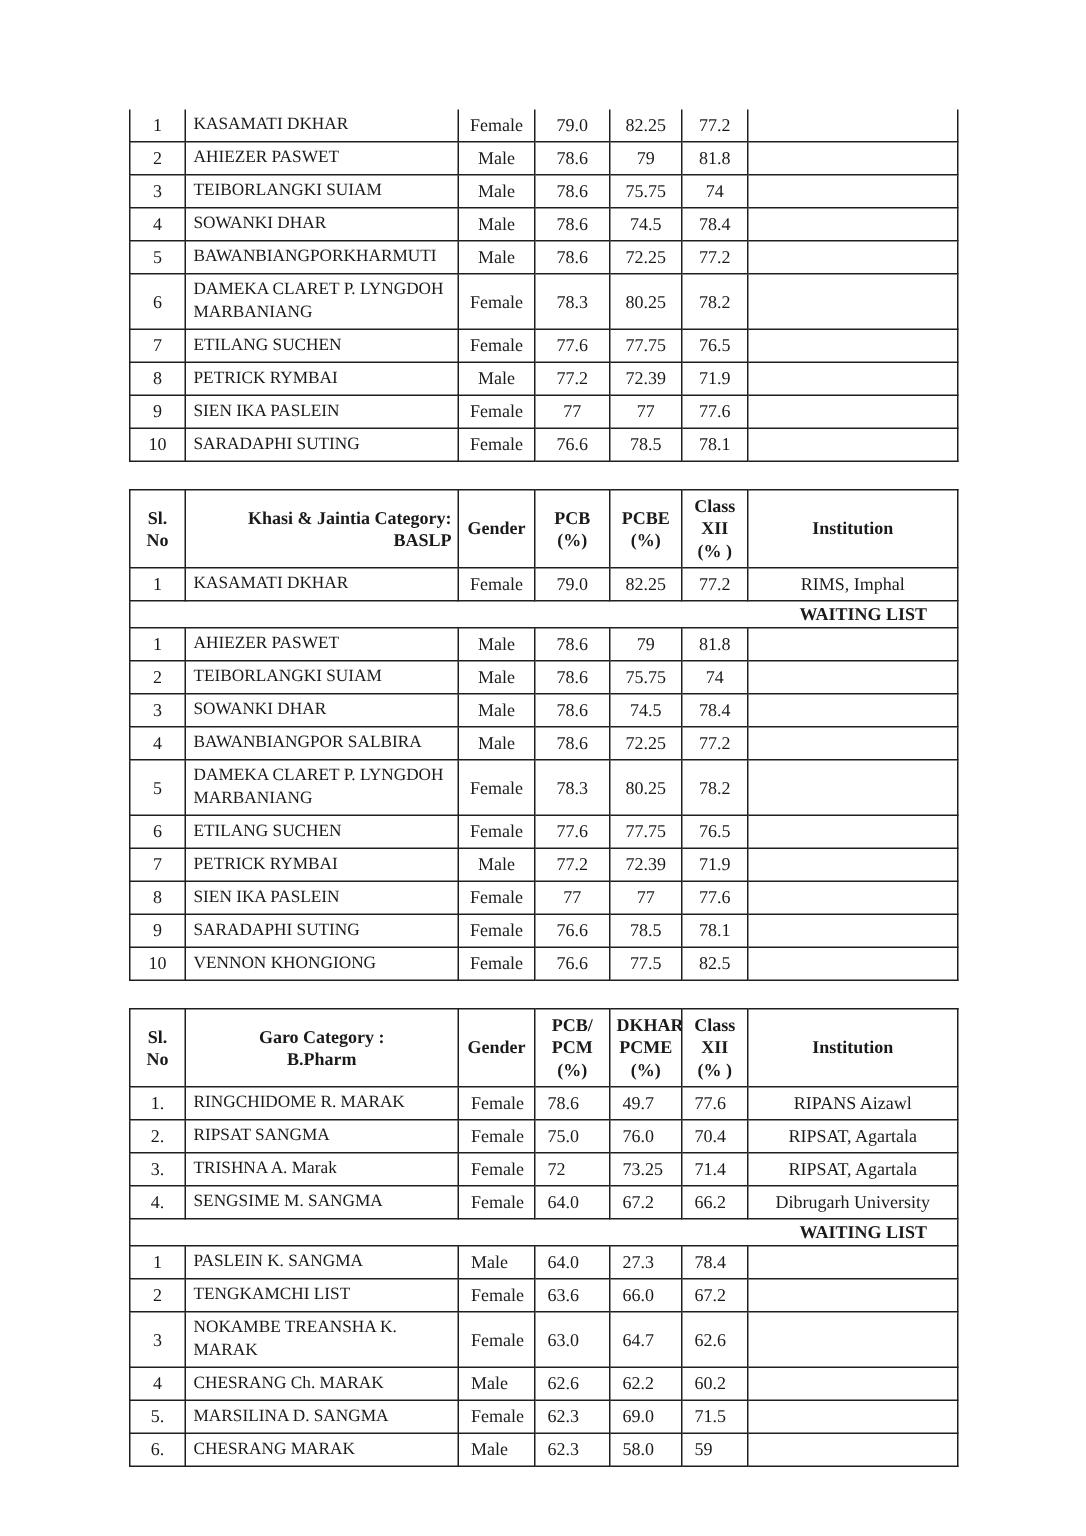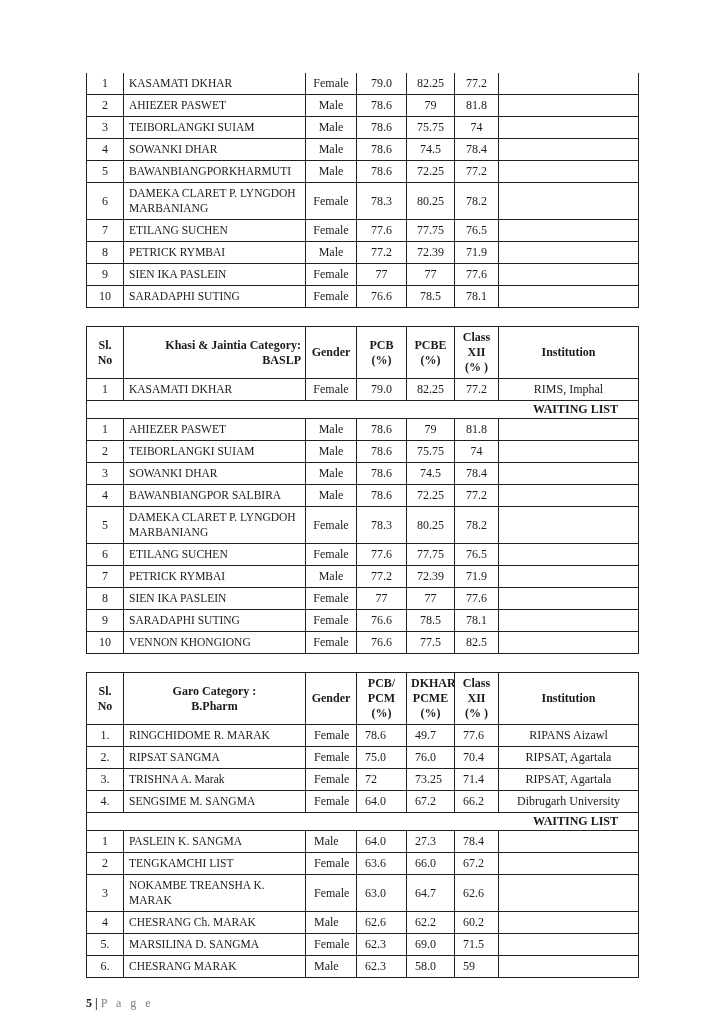--- a/index.html
+++ b/index.html
@@ -427,17 +427,14 @@
           <td class="c1">CHESRANG MARAK</td>
           <td class="c2">Male</td>
           <td class="c3">62.3</td>
           <td class="c4">58.0</td>
           <td class="c5">59</td>
           <td class="c6"></td>
         </tr>
       </tbody>
   </table>
 
-  <div class="footer">
-    <span class="num">5</span><span class="sep">|</span><span class="word">P a g e</span>
-  </div>
 
 </div>
 
 </body></html>

